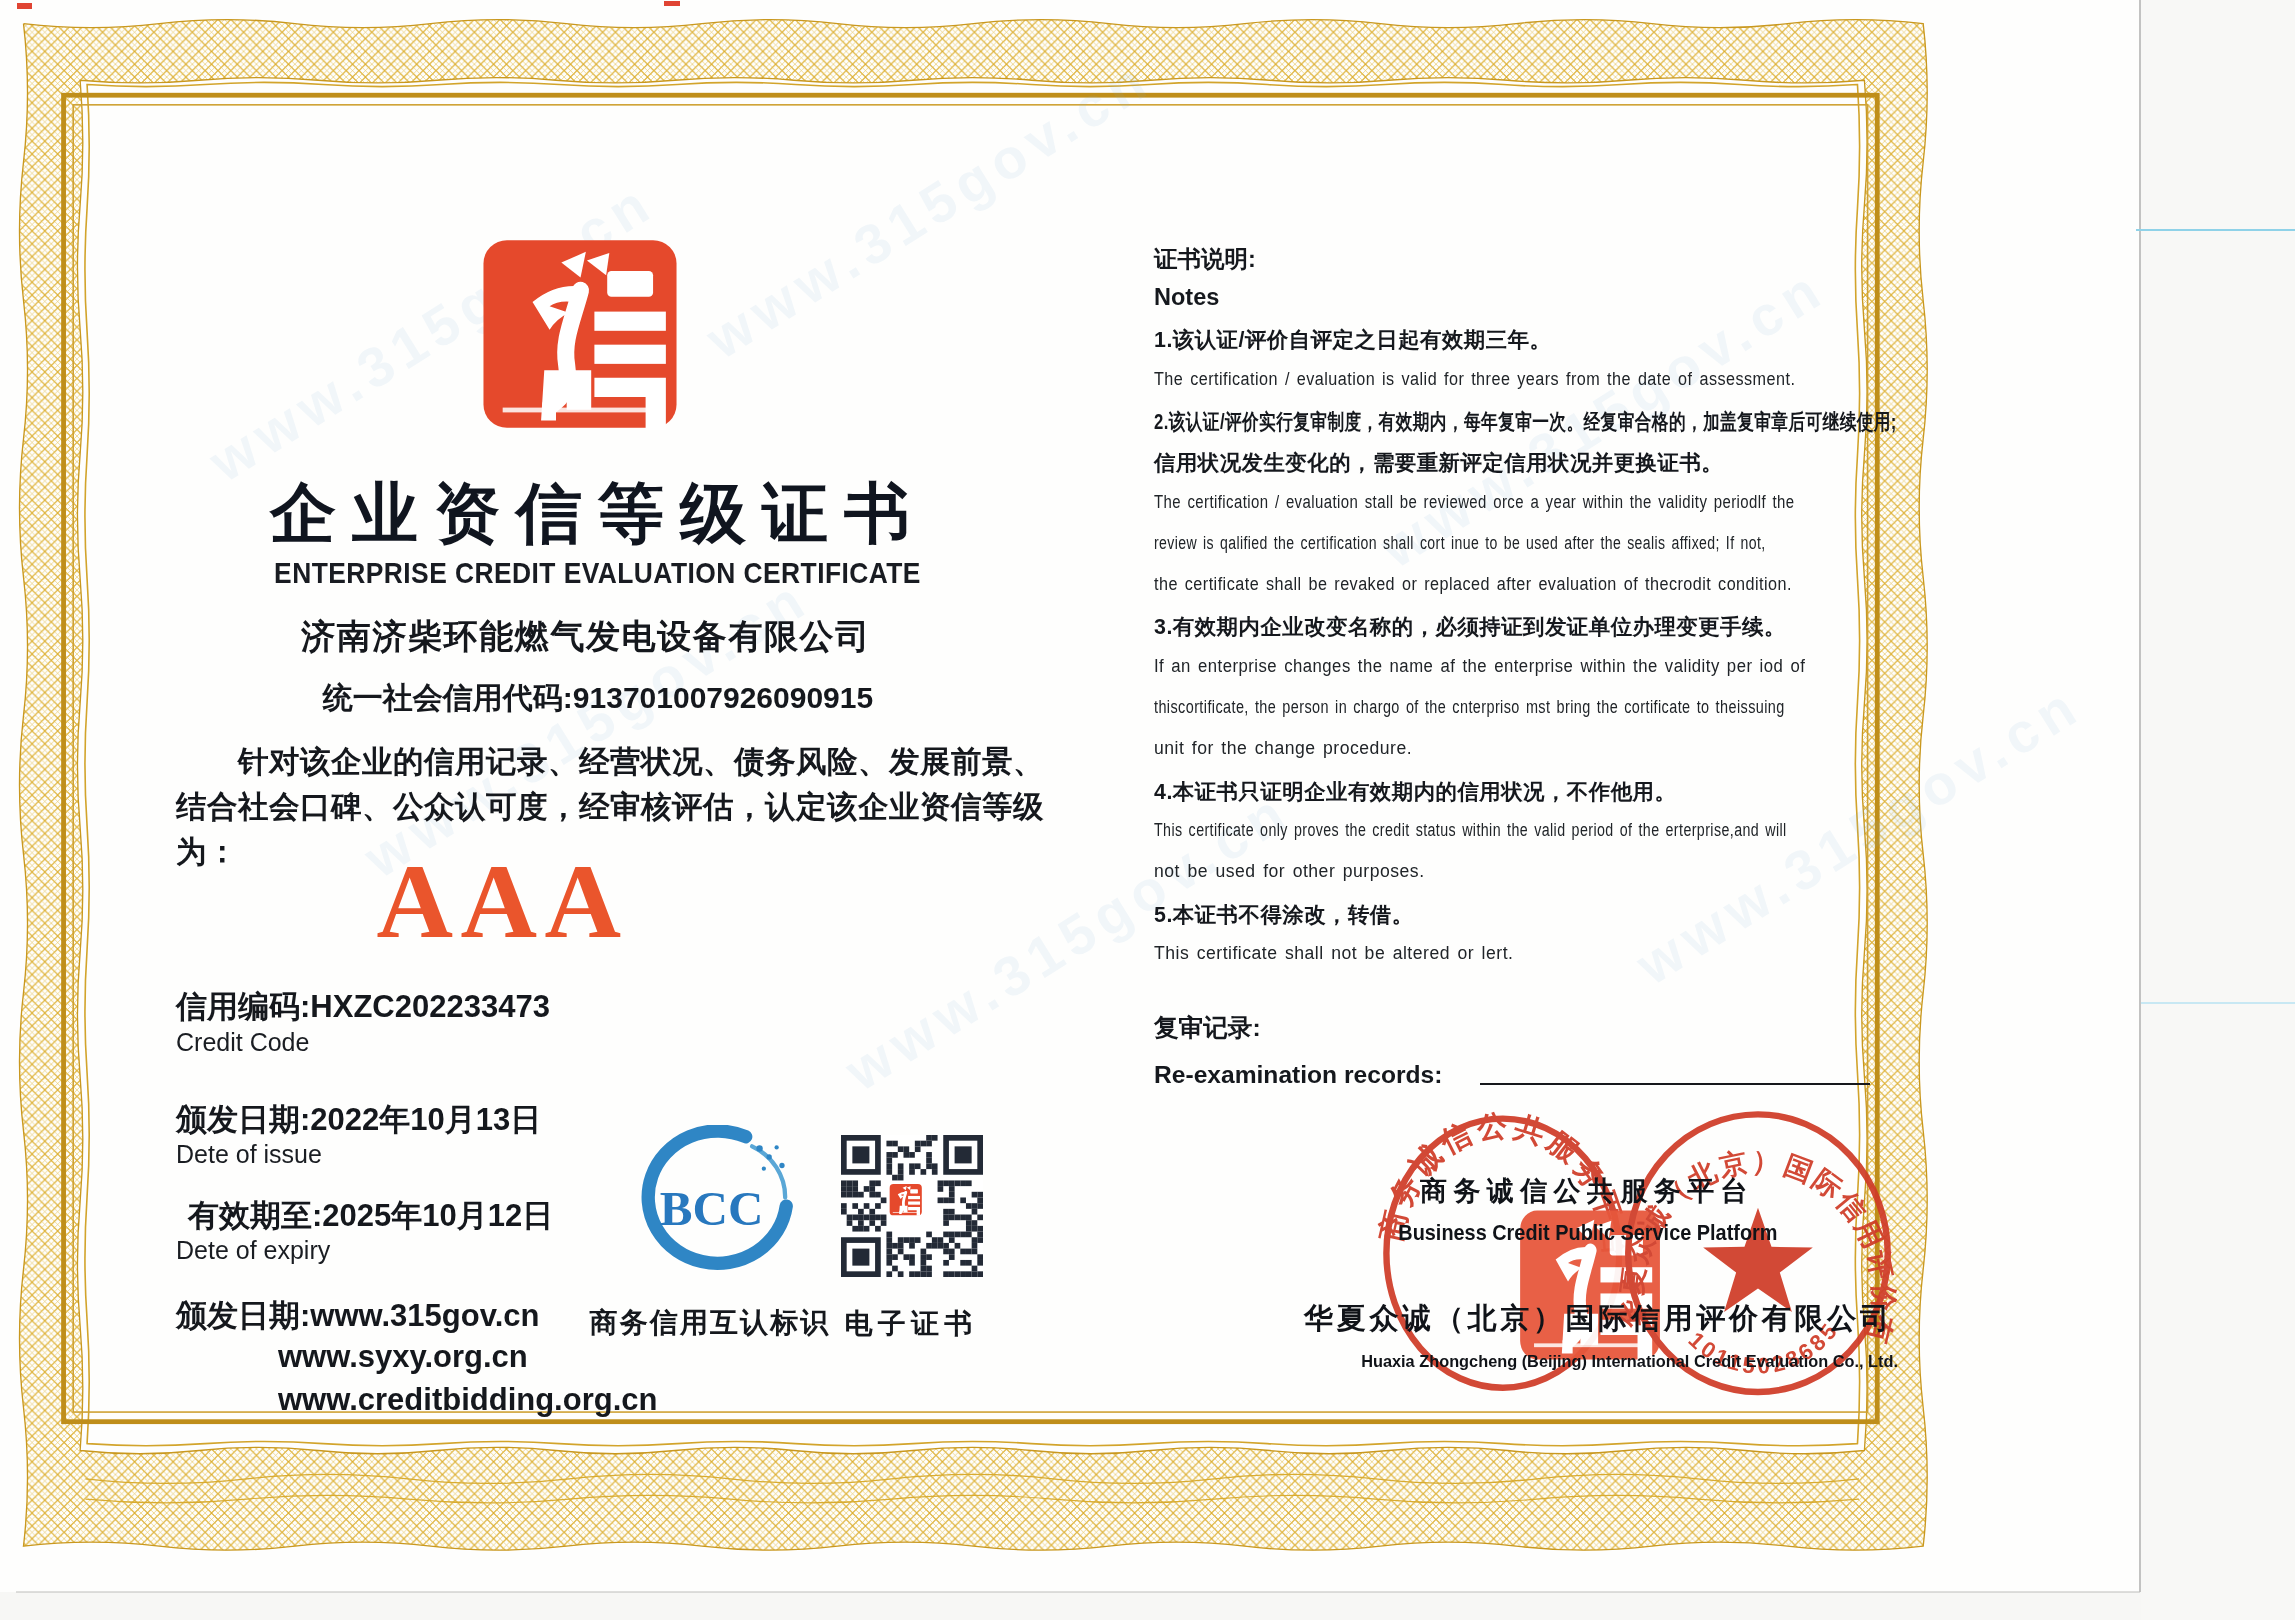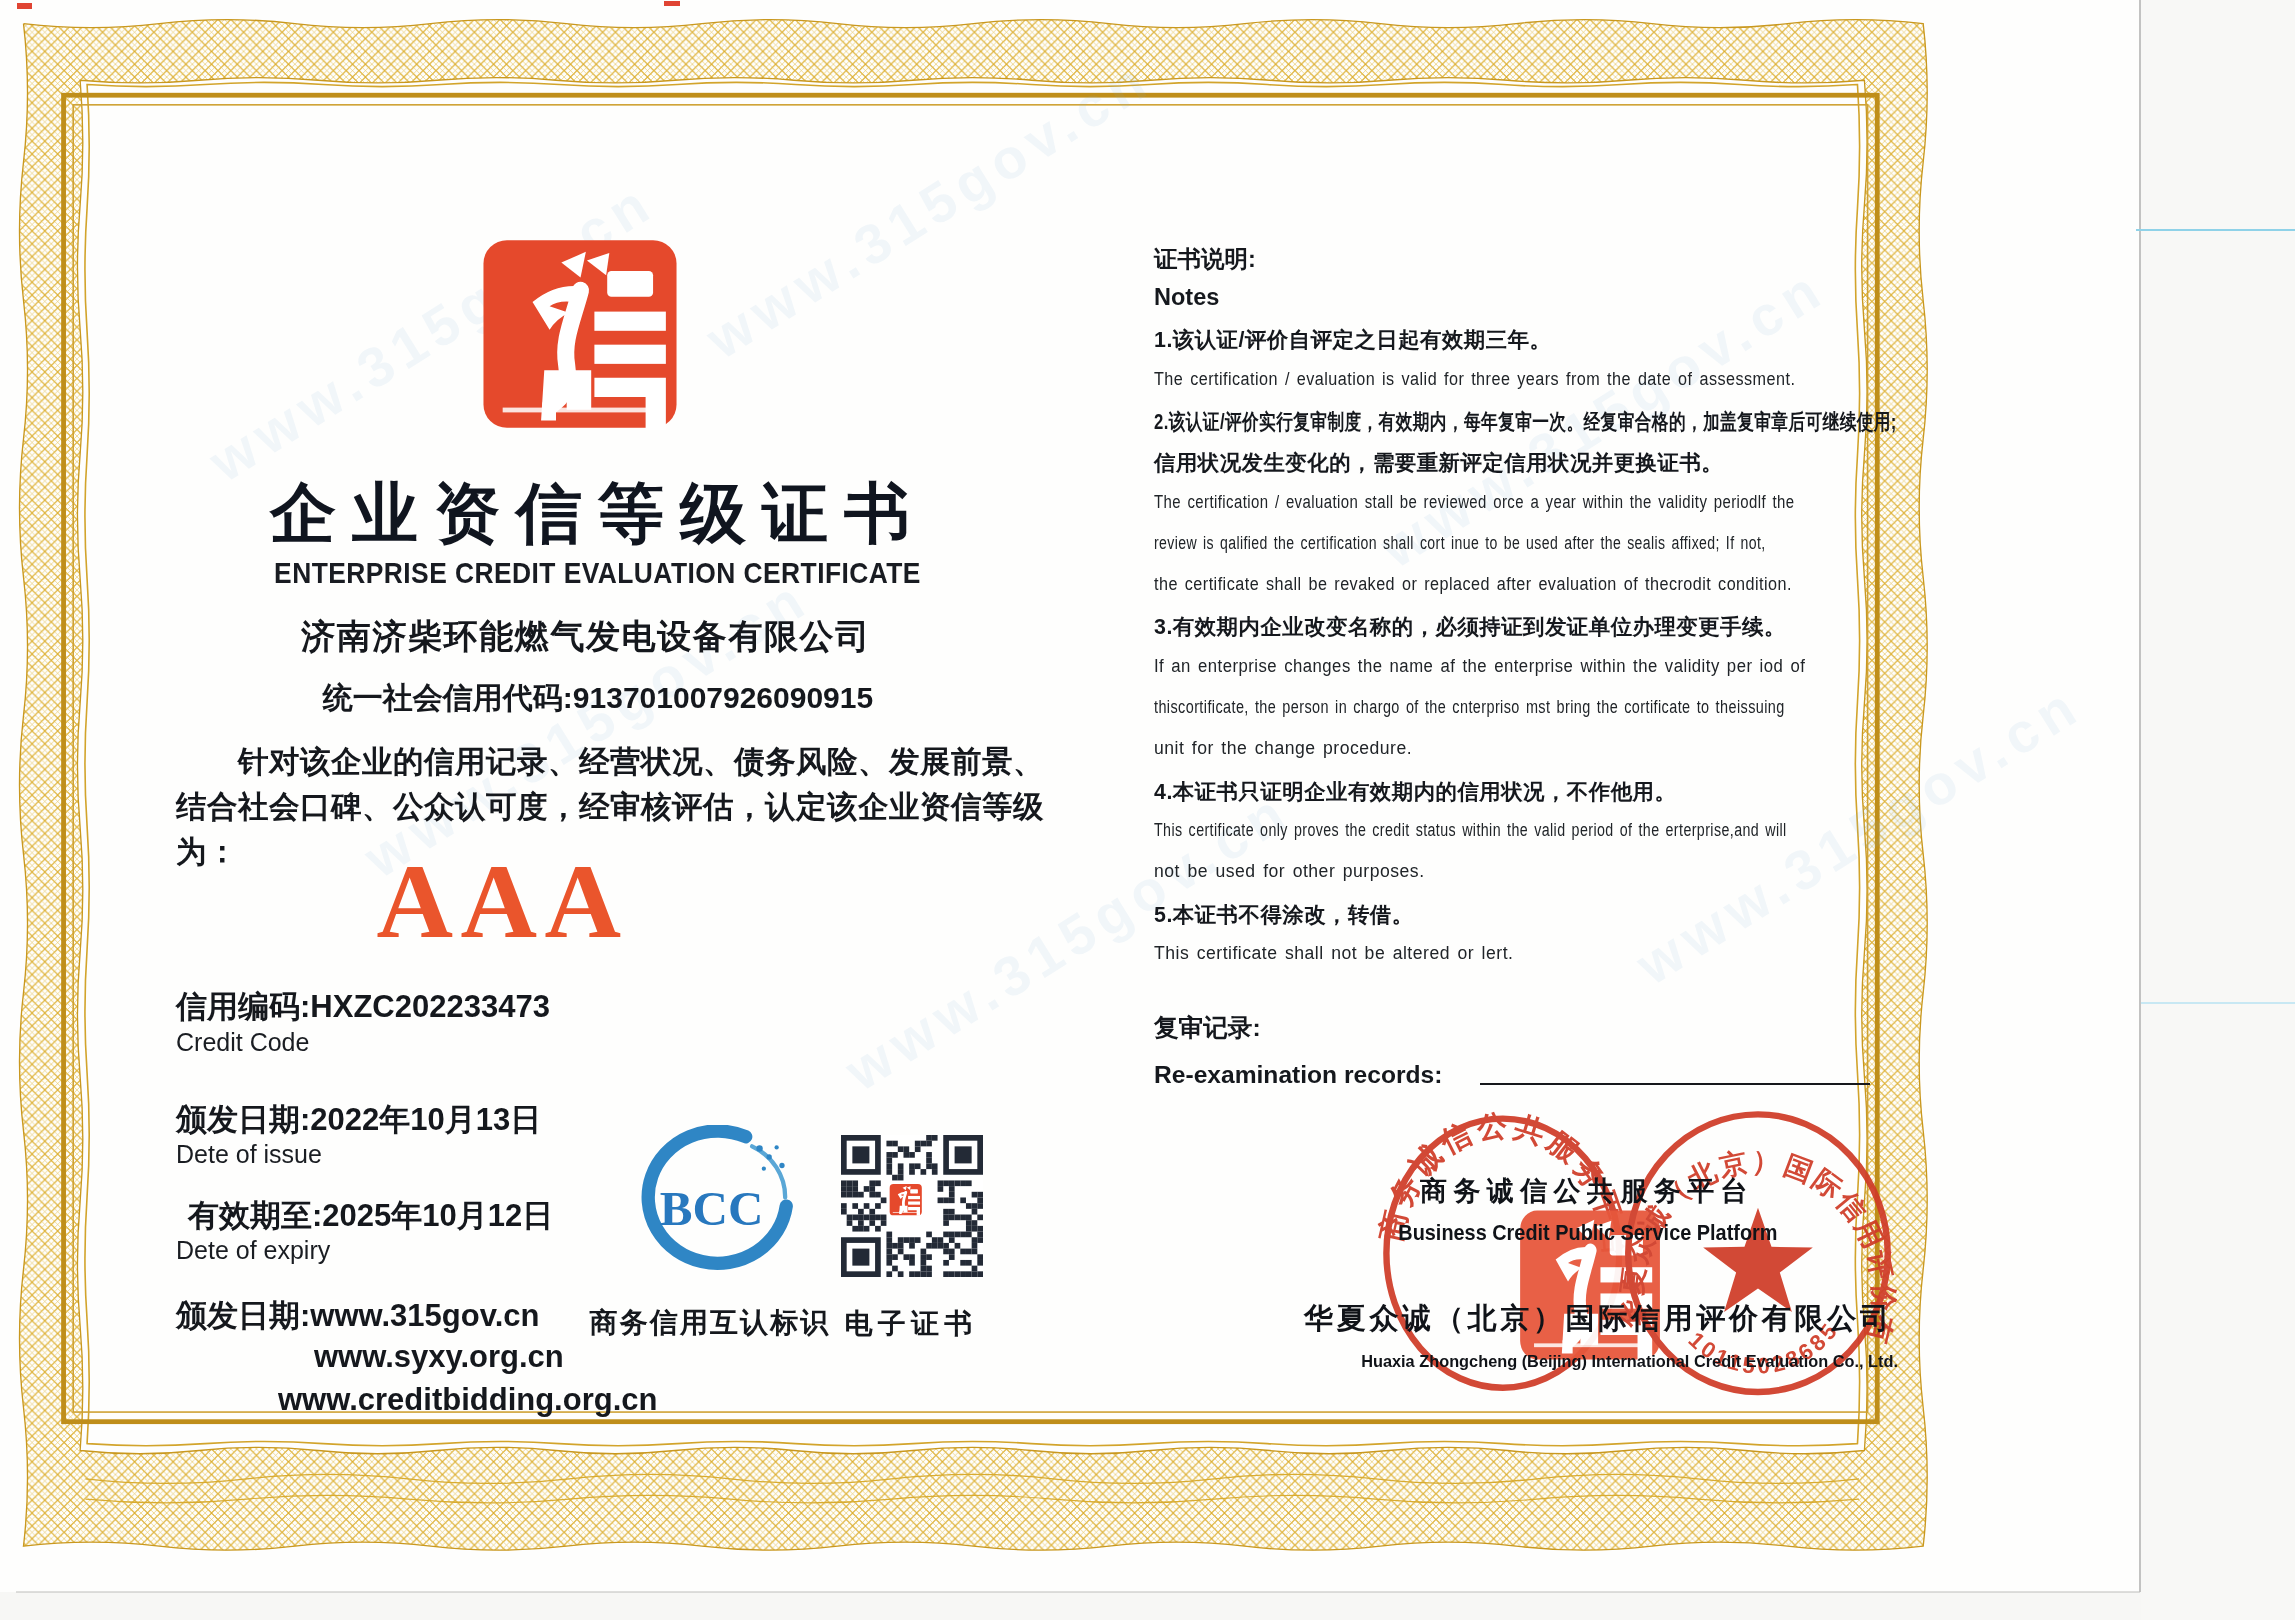--- a/index.html
+++ b/index.html
@@ -26,21 +26,21 @@
   .uscc{left:160px;top:678px;width:876px;font-size:30px;font-weight:600;}
   .para{font-size:30.5px;font-weight:600;letter-spacing:0.5px;}
   .p1{left:238px;top:742px;} .p2{left:176px;top:787px;} .p3{left:176px;top:832px;}
   .rating{left:342px;top:843px;width:321px;font-family:"Liberation Serif","DejaVu Serif",serif;
           font-weight:700;font-size:106px;letter-spacing:7.5px;color:#ea552c;line-height:118px;}
   .dl-zh{font-size:31px;font-weight:600;}
   .dl-en{font-size:25px;color:#1a1d22;}
   .cc-zh{left:176px;top:986px;} .cc-en{left:176px;top:1028px;}
   .is-zh{left:176px;top:1099px;} .is-en{left:176px;top:1140px;}
   .ex-zh{left:188px;top:1195px;} .ex-en{left:176px;top:1236px;}
-  .q1{left:176px;top:1295px;} .q2{left:278px;top:1339px;margin-left:36px;} .q3{left:278px;top:1382px;}
+  .q1{left:176px;top:1295px;} .q2{left:278px;top:1339px;} .q3{left:278px;top:1382px;}
   .bcc-cap{left:582px;top:1304px;width:256px;font-size:28px;font-weight:600;letter-spacing:2.1px;}
   .qr-cap{left:835px;top:1305px;width:152px;font-size:28px;font-weight:600;letter-spacing:5.3px;}
   .notes{position:absolute;left:1154px;top:0;width:727px;z-index:2;}
   .nline{position:absolute;left:0;white-space:nowrap;transform-origin:left center;}
   .nzh{font-size:21.4px;font-weight:600;letter-spacing:0.5px;}
   .nen{font-size:17.6px;letter-spacing:0.5px;word-spacing:2.1px;color:#202428;}
   .nb{font-weight:700;font-size:23.5px;}
   .fx95{transform:scaleX(.95);} .fx92{transform:scaleX(.92);} .fx85{transform:scaleX(.85);}
   .fx82{transform:scaleX(.82);} .fx81{transform:scaleX(.81);} .fx80{transform:scaleX(.80);} .fx78{transform:scaleX(.78);}
   .review-zh{left:1154px;top:1011px;font-size:24.6px;font-weight:700;}

